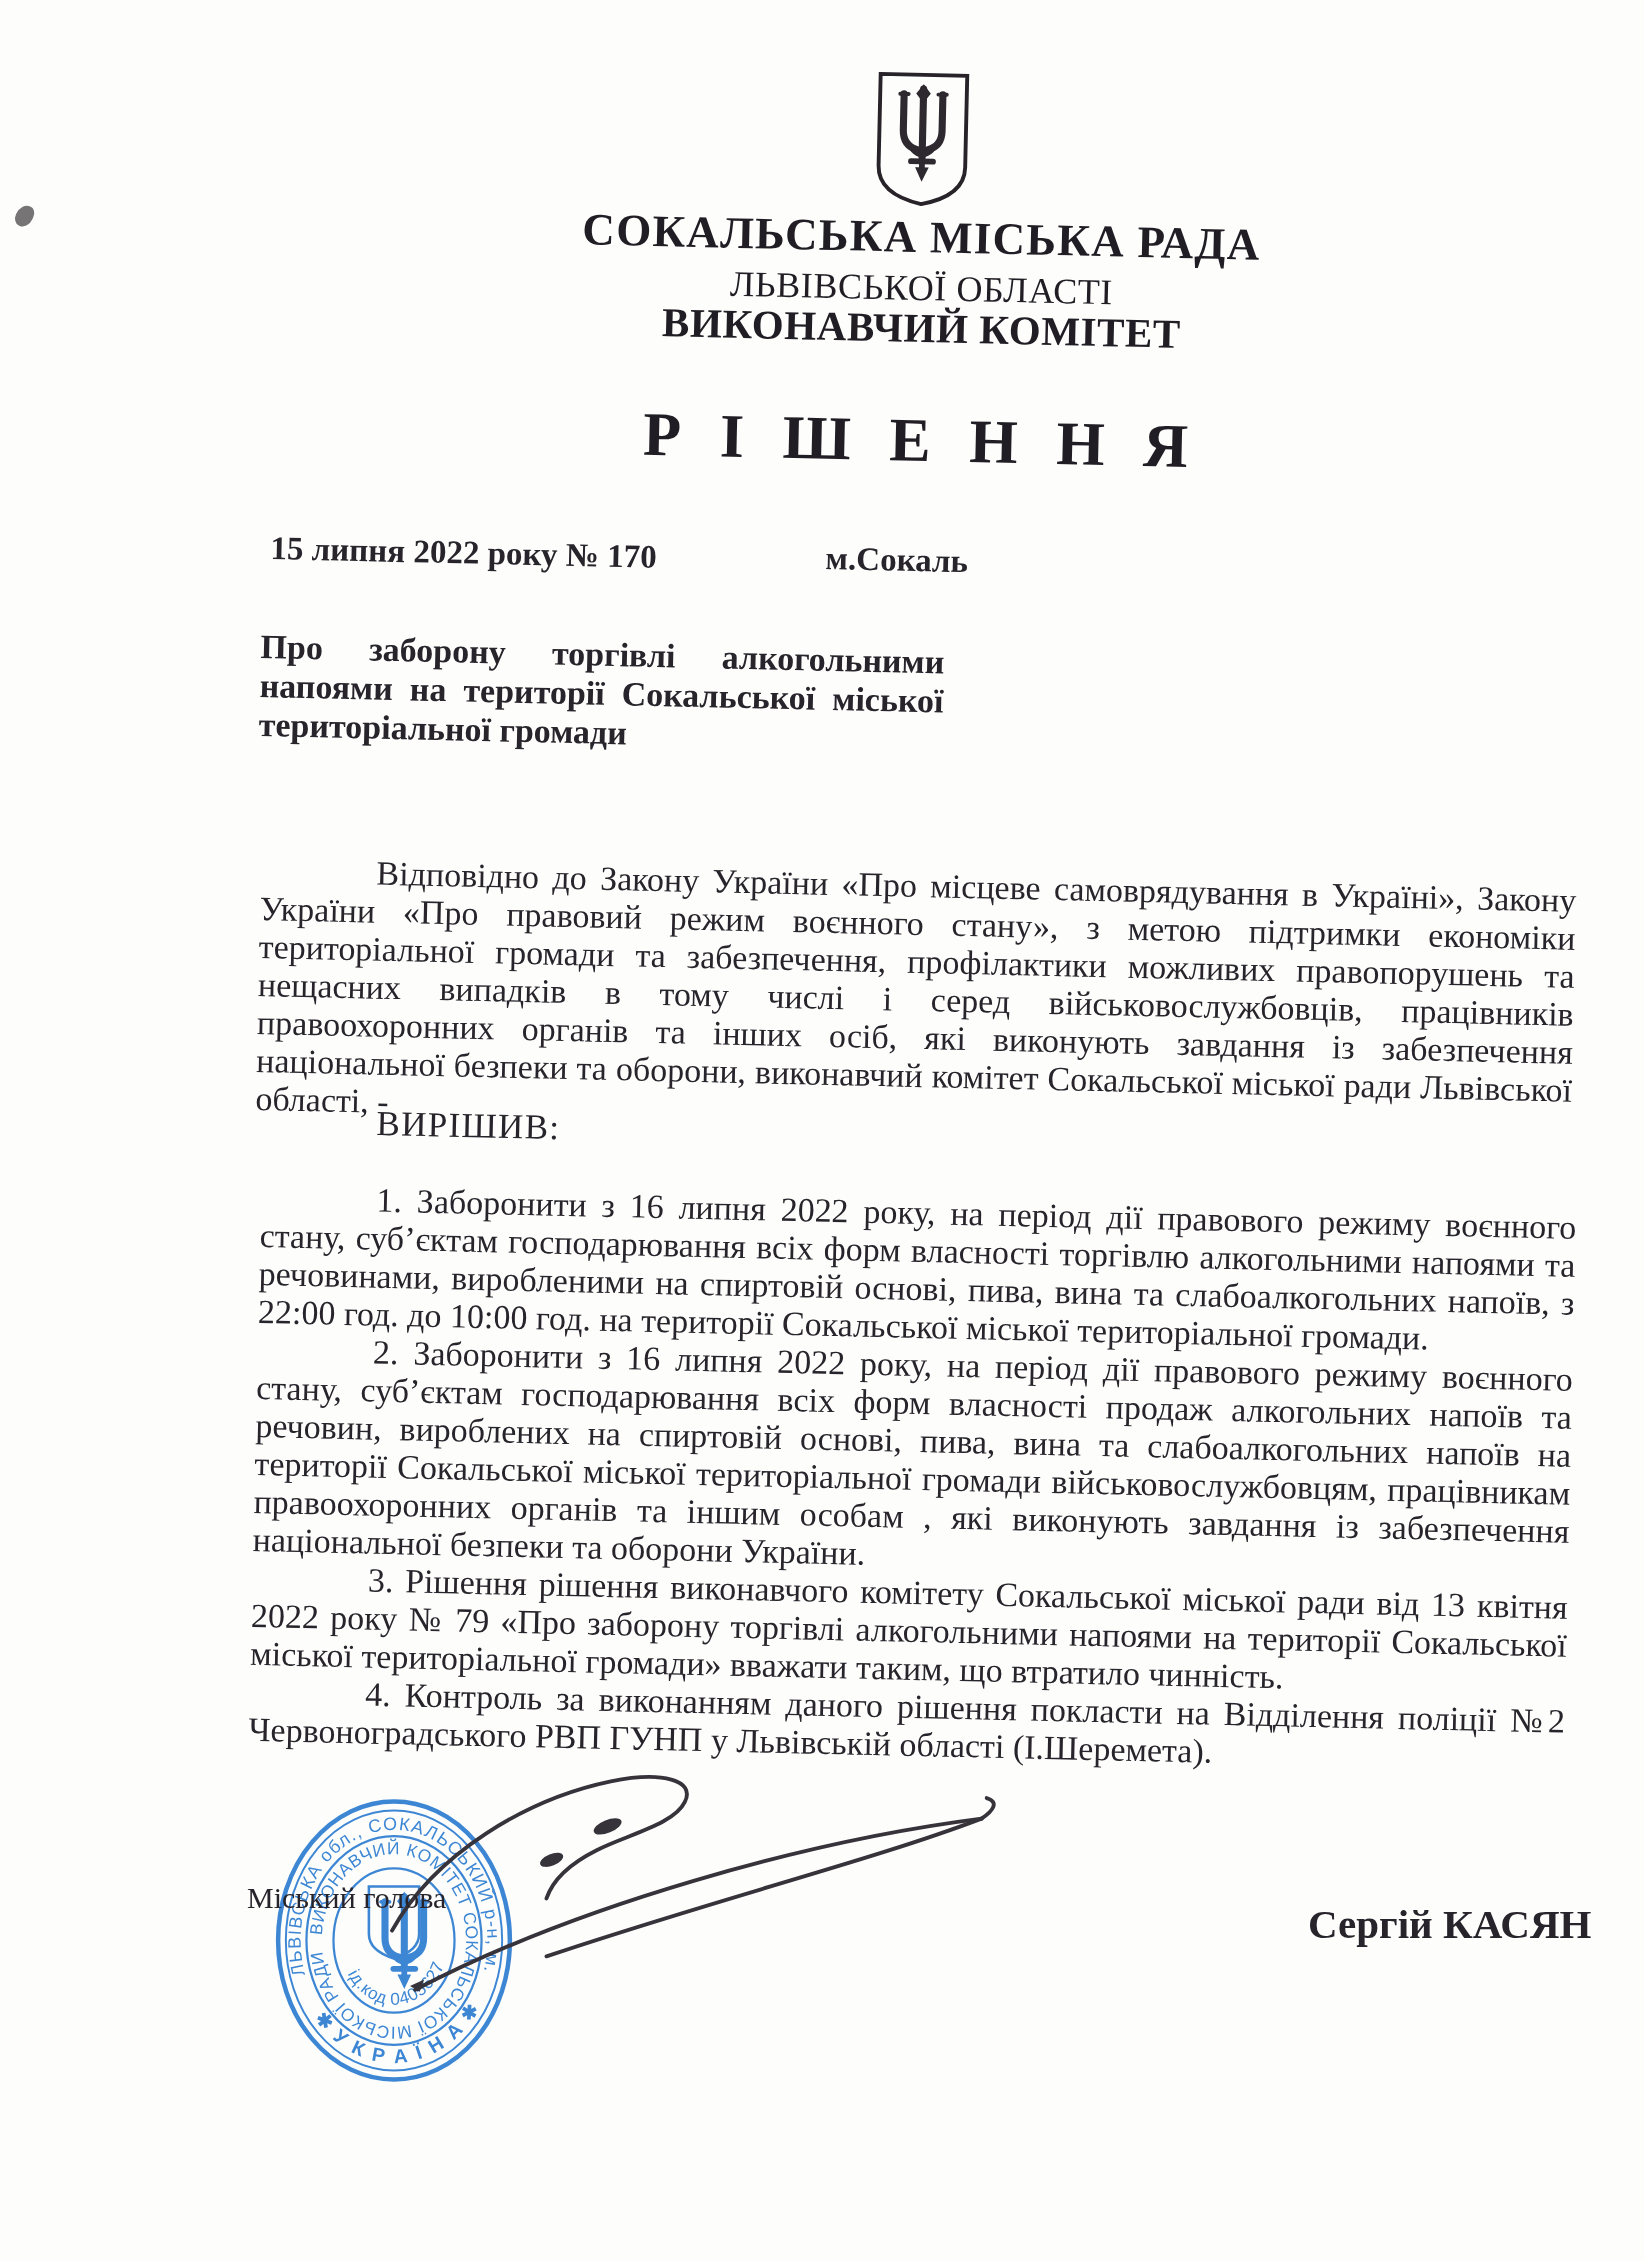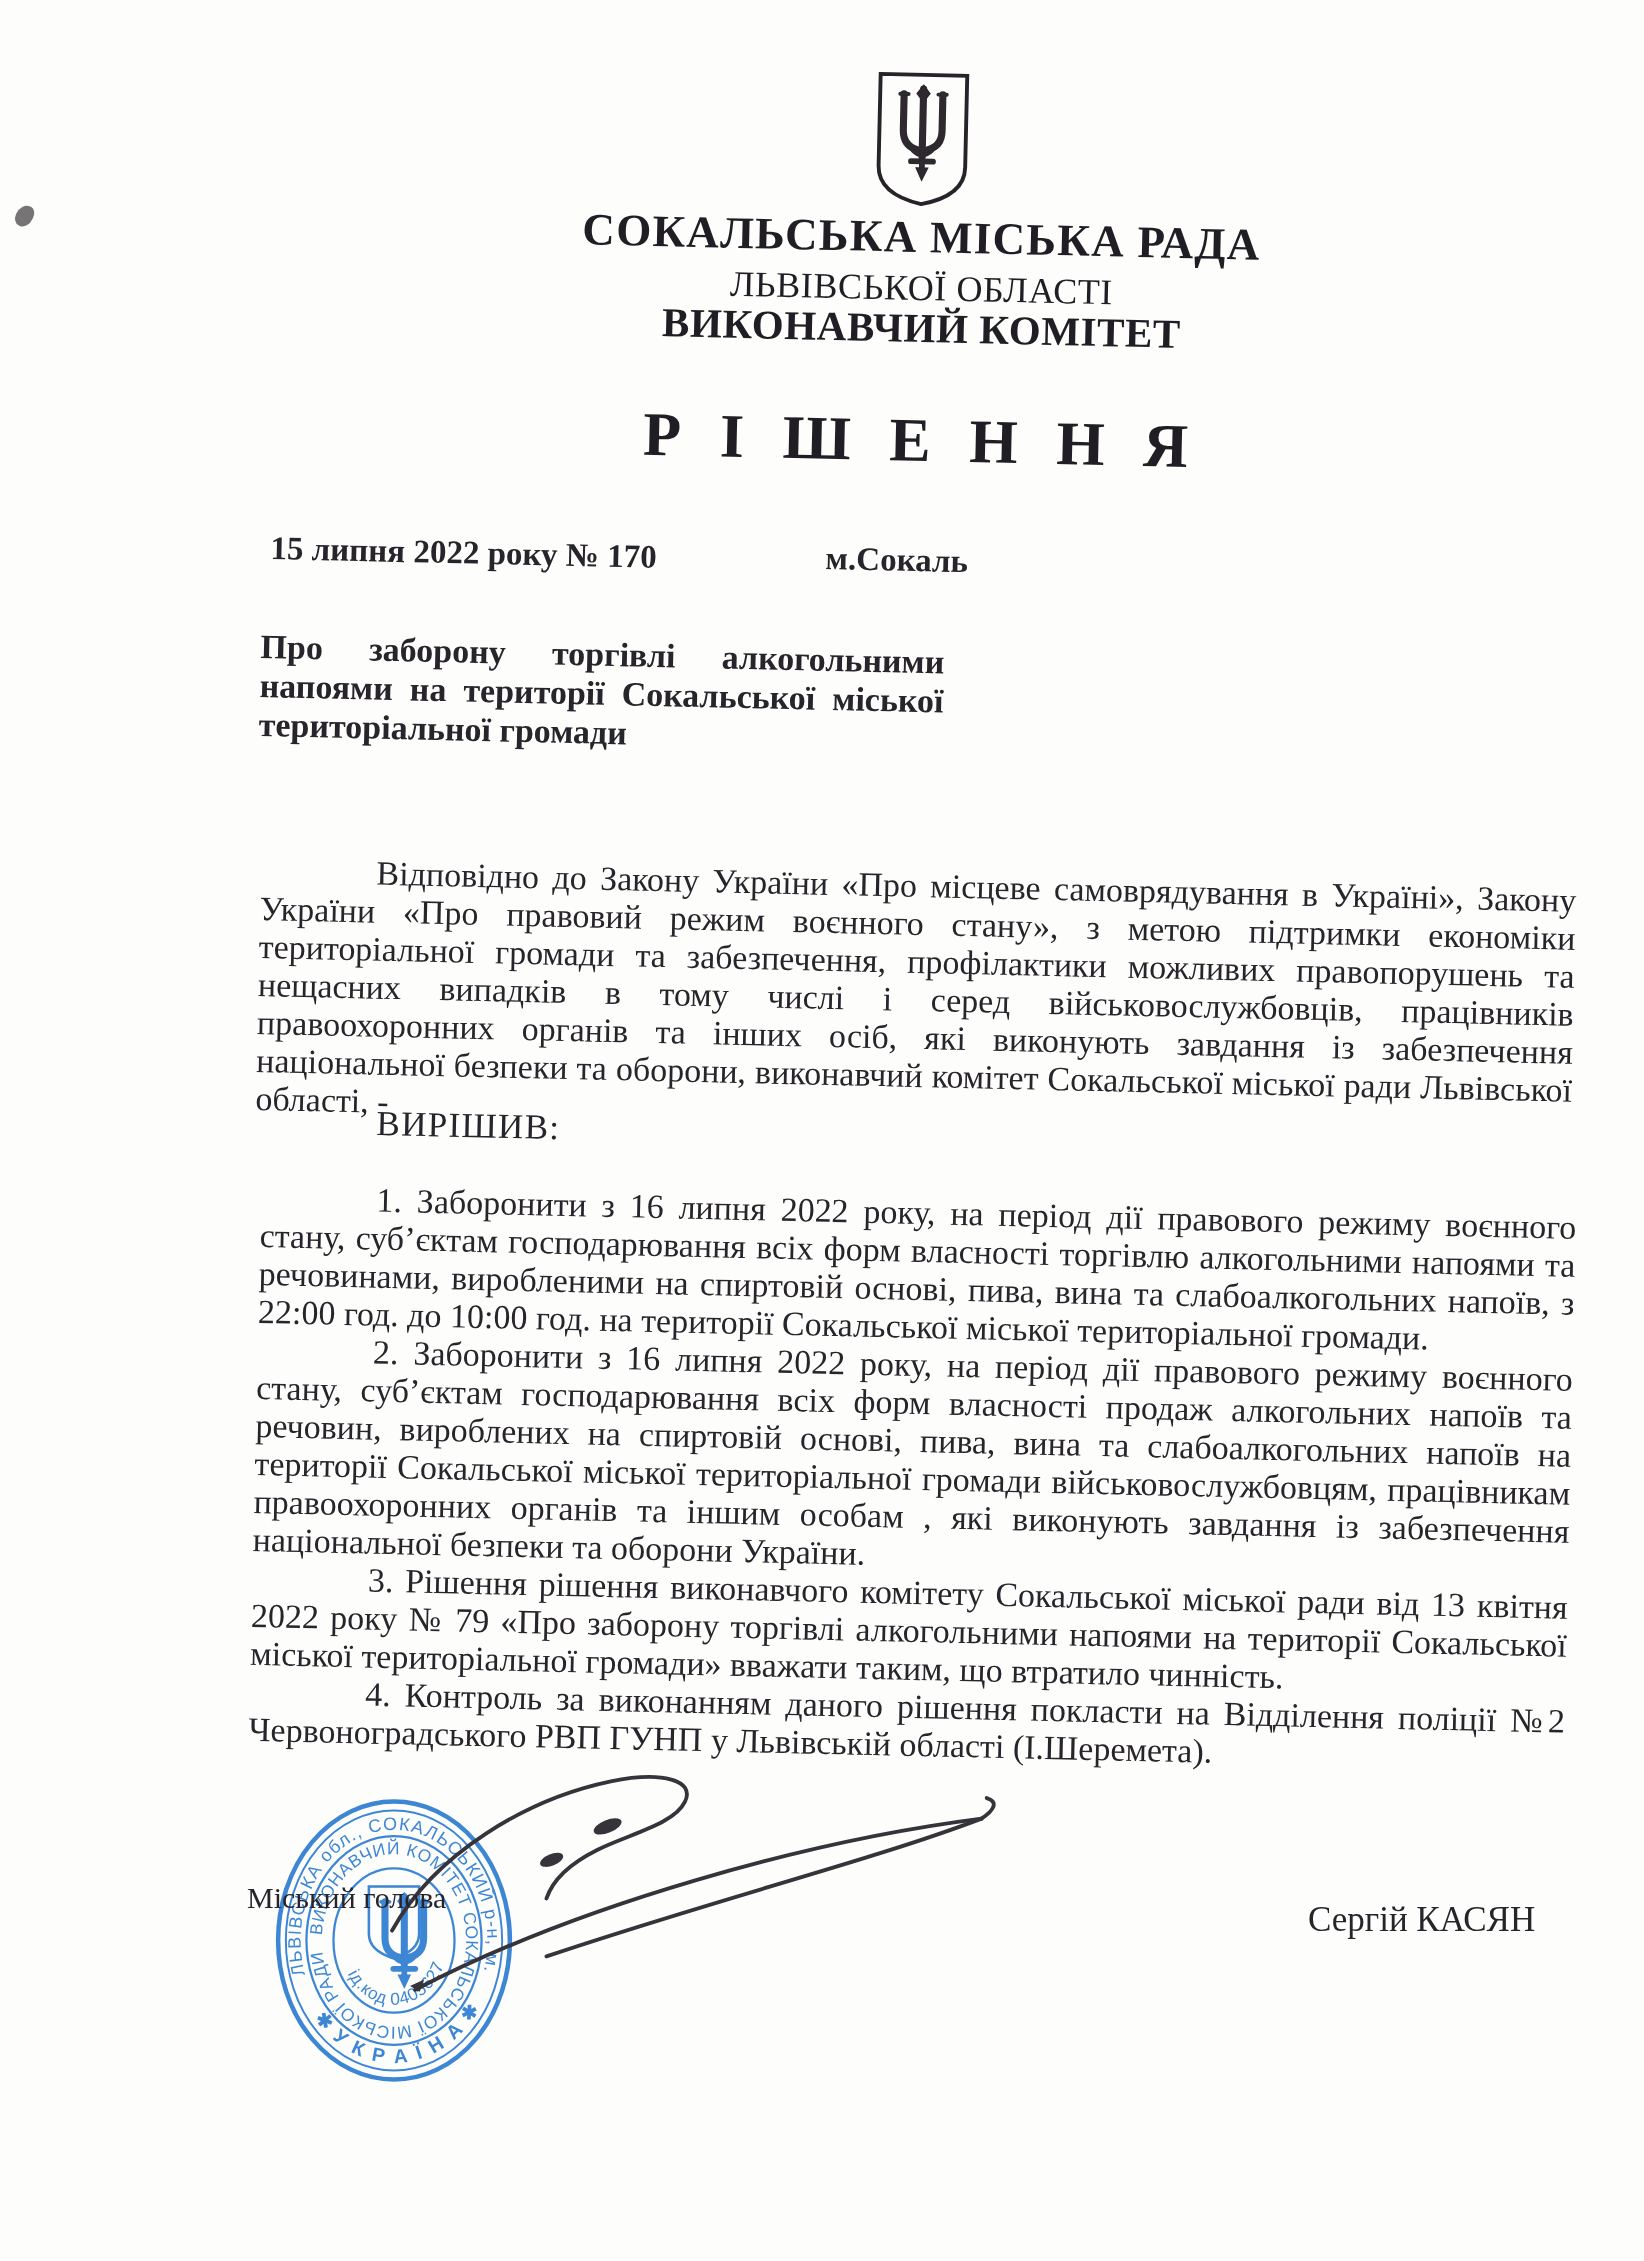--- a/index.html
+++ b/index.html
@@ -34,21 +34,21 @@
     left:261px;top:852px;width:1316px;
     font-size:34px;line-height:38px;
     text-align:justify;text-indent:116px;
   }
   .resolved{left:377px;top:1104px;font-size:35px;letter-spacing:1.3px;}
 
   .items{left:261px;top:1179px;width:1316px;font-size:34px;line-height:38px;}
   .items p{margin:0;text-align:justify;text-indent:116px;}
 
   .sig-position{left:247px;top:1881px;font-size:30px;font-weight:normal;white-space:nowrap;}
-  .sig-name{left:1308px;top:1900px;font-size:35px;font-weight:normal;white-space:nowrap;}
+  .sig-name{left:1308px;top:1900px;font-size:41px;font-weight:bold;white-space:nowrap;}
 
   .emblem{left:874px;top:71px;width:97px;height:137px;}
   .stamp{left:269px;top:1795px;width:250px;height:291px;opacity:.93;}
   .stamp text{font-family:"Liberation Sans", sans-serif;fill:#2f7ed2;}
   .signature-svg{left:358px;top:1762px;width:664px;height:251px;}
 
   .artifact{
     left:15.5px;top:205px;width:17px;height:22px;
     border-radius:60% 40% 55% 45%;
     background:#4a4549;opacity:.75;

